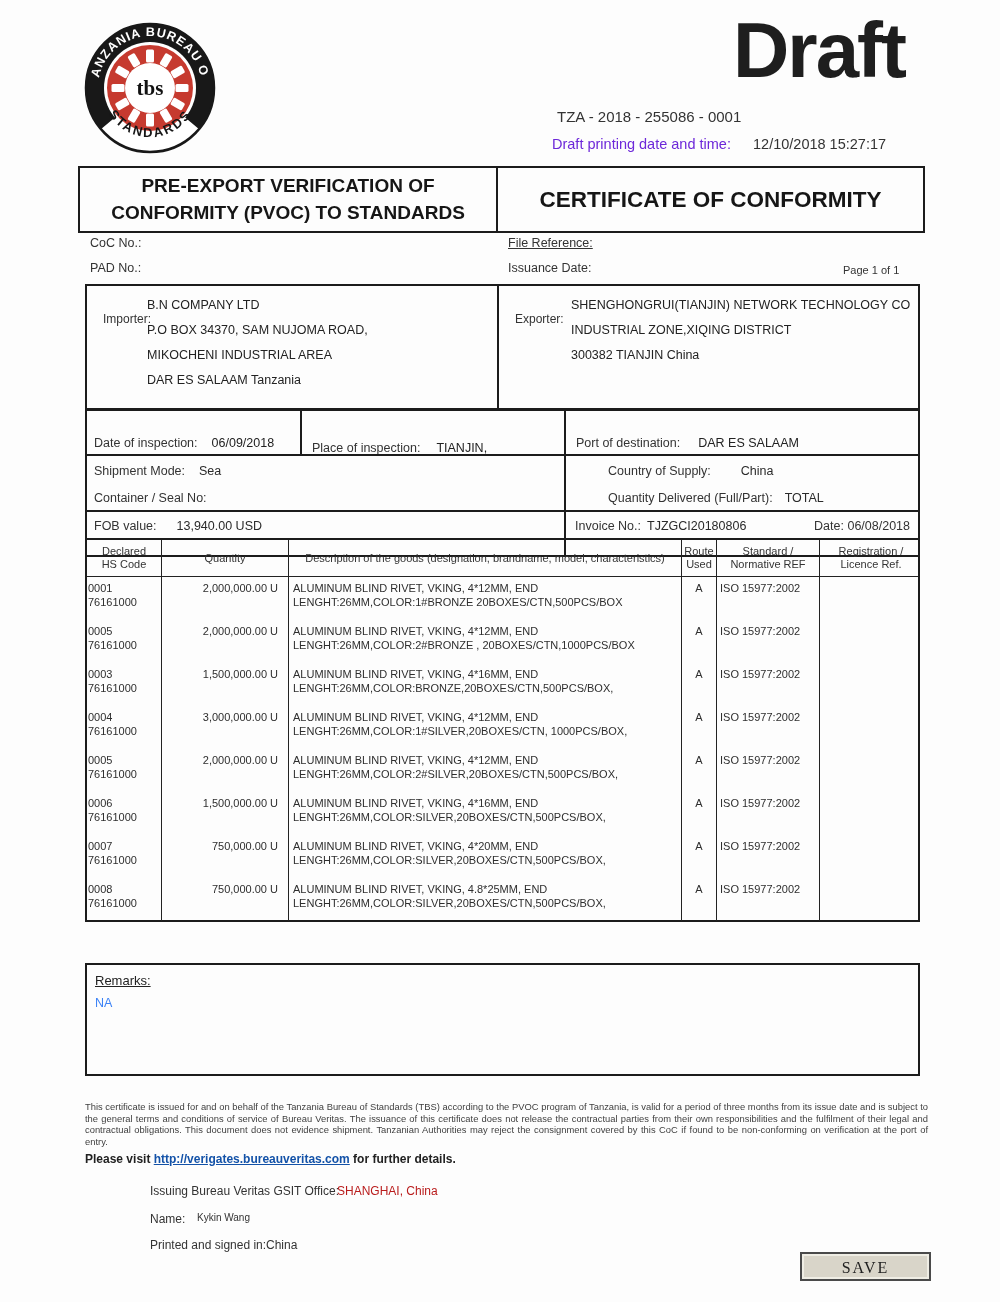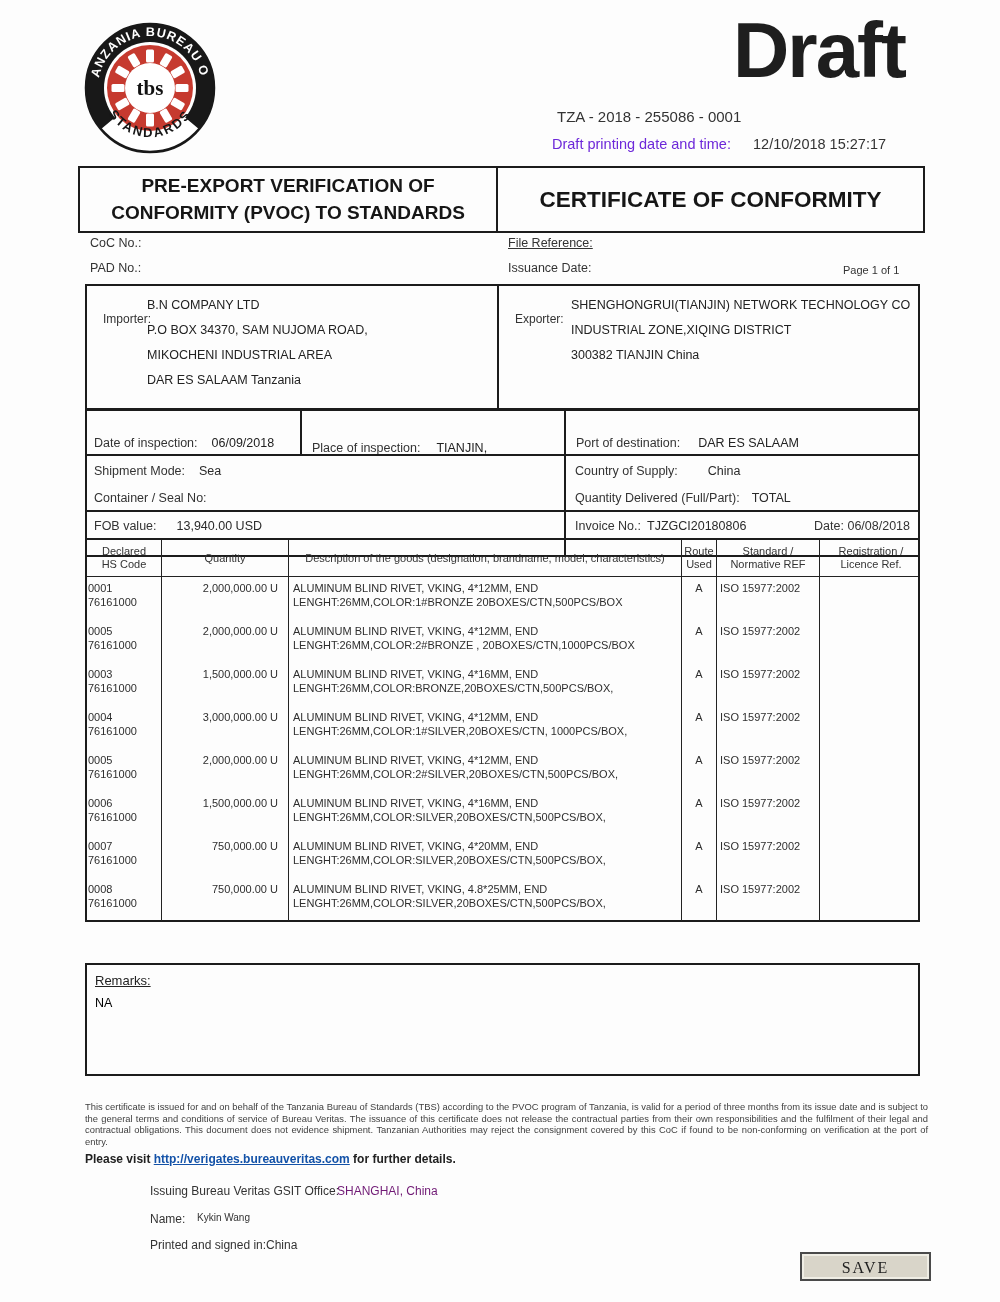--- a/index.html
+++ b/index.html
@@ -43,21 +43,21 @@
   .inspect { left:85px; top:409px; width:835px; height:47px; display:flex; }
   .ins-cell { box-sizing:border-box; font-size:12.5px; padding-top:25px; }
   .ins-cell .val { color:#222; }
   .ins-date  { width:215px; border-right:2px solid #1c1c1c; padding-left:7px; }
   .ins-date .val { margin-left:14px; }
   .ins-place { width:264px; border-right:2px solid #1c1c1c; padding-left:10px; line-height:24px; }
   .ins-place .val { margin-left:16px; }
   .ins-port  { flex:1; padding-left:10px; }
   .ins-port .val { margin-left:18px; }
 
-  .shipment { left:85px; top:454px; width:835px; height:58px; display:flex; }
+  .shipment { left:85px; top:454px; width:835px; height:58px; display:flex;gap:33px; }
   .ship-left { width:479px; border-right:2px solid #1c1c1c; box-sizing:border-box; padding:8px 0 0 7px; font-size:12.5px; }
   .ship-right { flex:1; box-sizing:border-box; padding:8px 0 0 9px; font-size:12.5px; }
   .row2 { margin-top:13px; }
   .ship-left .val { margin-left:14px; } 
   .val-country { margin-left:30px; }
   .val-qty { margin-left:12px; }
 
   .fob { left:85px; top:510px; width:835px; height:47px; display:flex; }
   .fob-left { width:479px; border-right:2px solid #1c1c1c; box-sizing:border-box; padding:7px 0 0 7px; font-size:12.5px; }
   .fob-left .val { margin-left:20px; }
@@ -78,29 +78,29 @@
   .gcell:last-child { border-right:none; }
   .c-hs { padding-left:1px; }
   .c-qty { text-align:right; padding-right:10px; }
   .c-desc { padding-left:4px; }
   .c-route { text-align:center; }
   .c-std { padding-left:3px; }
 
   
   .remarks { left:85px; top:963px; width:835px; height:113px; }
   .remarks-label { position:absolute; left:8px; top:8px; font-size:13px; text-decoration:underline; color:#222; }
-  .remarks-value { position:absolute; left:8px; top:31px; font-size:12.5px; color:#000000; }
+  .remarks-value { position:absolute; left:8px; top:31px; font-size:12.5px; color:#3b82f6; }
 
   
   .disclaimer { left:85px; top:1101px; width:843px; font-size:9.4px; line-height:11.6px;
                 color:#3f3f3f; text-align:justify; }
   .visit { left:85px; top:1152px; font-size:12px; font-weight:bold; color:#222; }
   .visit a { color:#1352a8; text-decoration:underline; font-weight:bold; }
   .office-label { left:150px; top:1184px; font-size:12px; color:#333; }
-  .office-value { left:337px; top:1184px; font-size:12px; color:#701a75; }
+  .office-value { left:337px; top:1184px; font-size:12px; color:#b91c1c; }
   .name-label   { left:150px; top:1212px; font-size:12px; color:#333; }
   .name-value   { left:197px; top:1212px; font-size:10px; color:#333; }
   .printed-label{ left:150px; top:1238px; font-size:12px; color:#333; }
   .printed-value{ left:266px; top:1238px; font-size:12px; color:#333; }
 
   .save-btn { left:800px; top:1252px; width:131px; height:29px;
               background:#d9d5c9; border:2px solid #4a4a4a;
               box-shadow: inset 0 0 0 2px #efede4;
               font-family:"Liberation Serif", serif; font-size:16px; letter-spacing:2px;
               color:#1f1f1f; text-align:center; line-height:25px; cursor:pointer; box-sizing:border-box; }

